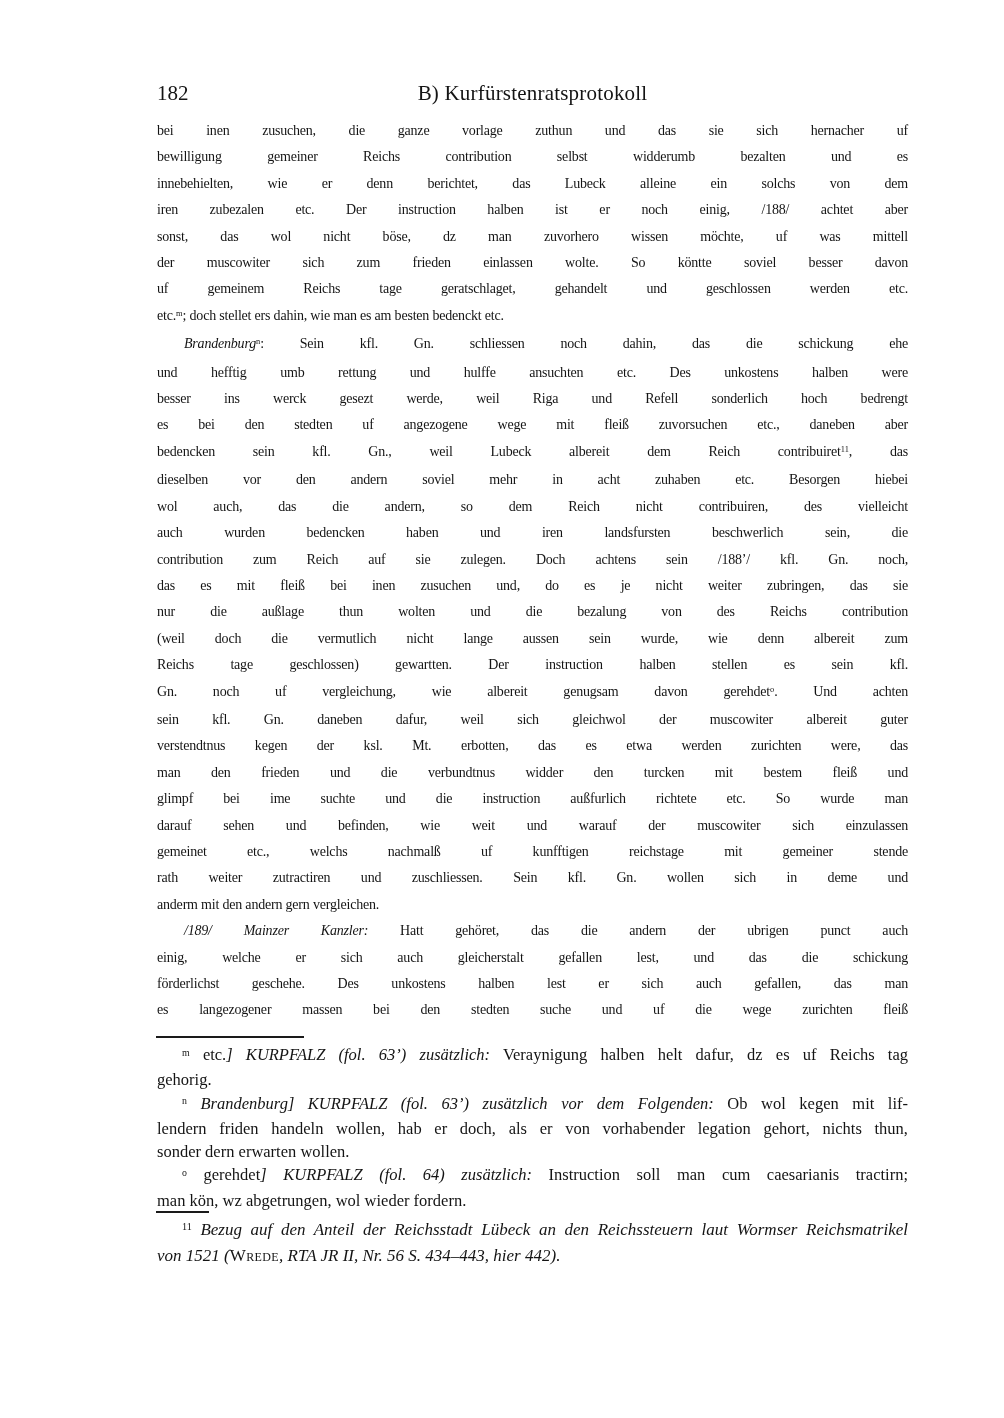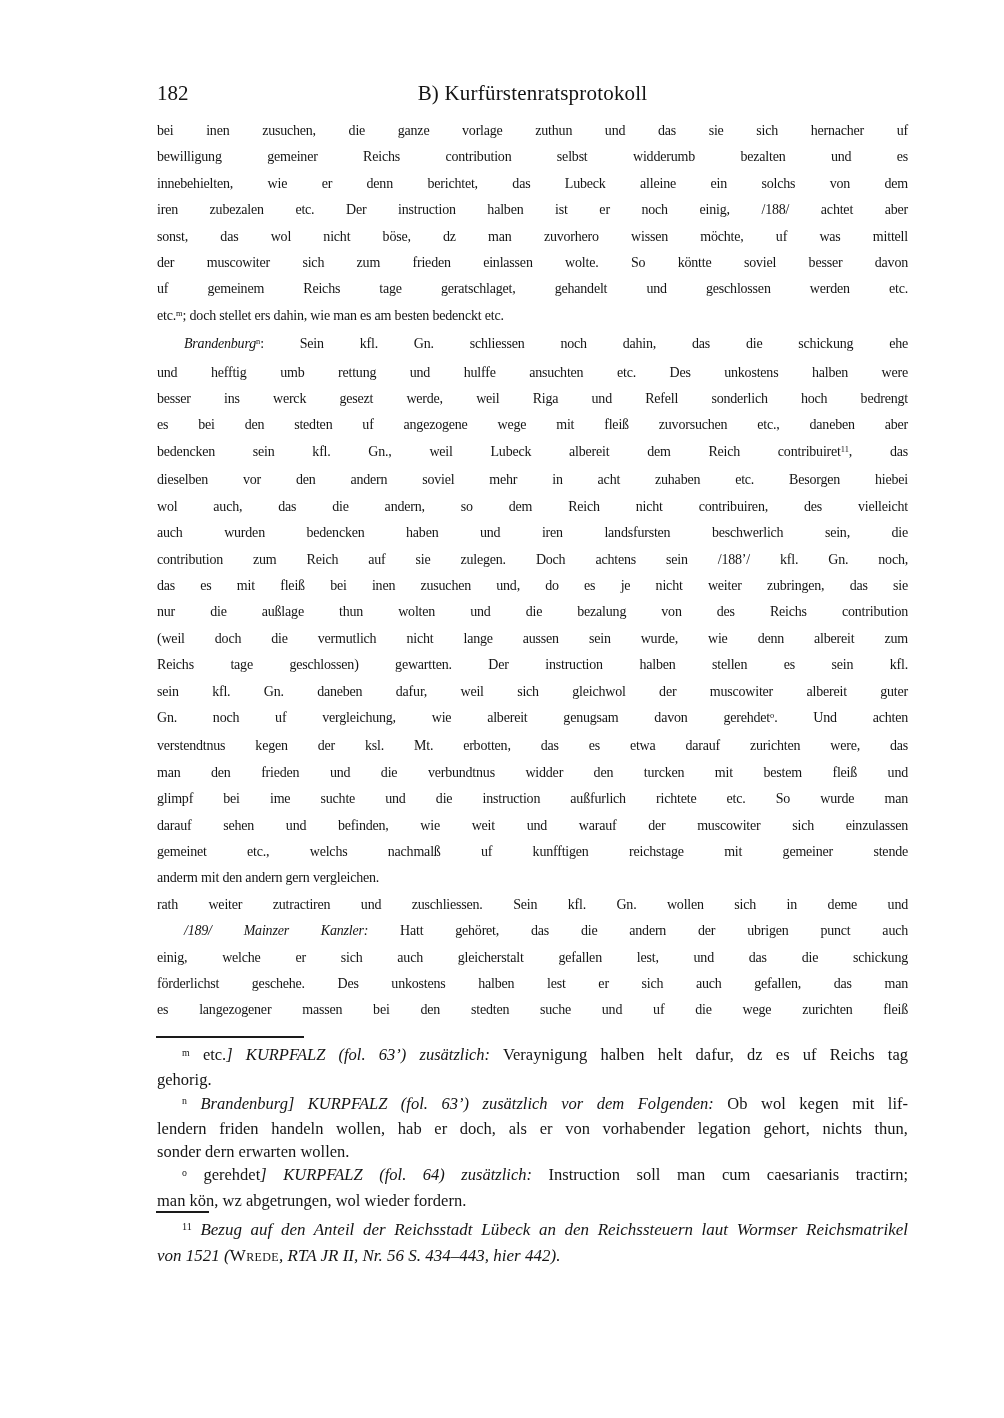--- a/index.html
+++ b/index.html
@@ -74,29 +74,29 @@
         <div class="tl just"><span class="seg-r">es bei den stedten uf angezogene wege mit fleiß zuvorsuchen etc., daneben aber</span></div>
         <div class="tl just"><span class="seg-r">bedencken sein kfl. Gn., weil Lubeck albereit dem Reich contribuiret</span><span class="seg-sup">11</span><span class="seg-r">, das</span></div>
         <div class="tl just"><span class="seg-r">dieselben vor den andern soviel mehr in acht zuhaben etc. Besorgen hiebei</span></div>
         <div class="tl just"><span class="seg-r">wol auch, das die andern, so dem Reich nicht contribuiren, des vielleicht</span></div>
         <div class="tl just"><span class="seg-r">auch wurden bedencken haben und iren landsfursten beschwerlich sein, die</span></div>
         <div class="tl just"><span class="seg-r">contribution zum Reich auf sie zulegen. Doch achtens sein /188’/ kfl. Gn. noch,</span></div>
         <div class="tl just"><span class="seg-r">das es mit fleiß bei inen zusuchen und, do es je nicht weiter zubringen, das sie</span></div>
         <div class="tl just"><span class="seg-r">nur die außlage thun wolten und die bezalung von des Reichs contribution</span></div>
         <div class="tl just"><span class="seg-r">(weil doch die vermutlich nicht lange aussen sein wurde, wie denn albereit zum</span></div>
         <div class="tl just"><span class="seg-r">Reichs tage geschlossen) gewartten. Der instruction halben stellen es sein kfl.</span></div>
+        <div class="tl just"><span class="seg-r">Gn. noch uf vergleichung, wie albereit genugsam davon gerehdet</span><span class="seg-sup">o</span><span class="seg-r">. Und achten</span></div>
         <div class="tl just"><span class="seg-r">sein kfl. Gn. daneben dafur, weil sich gleichwol der muscowiter albereit guter</span></div>
-        <div class="tl just"><span class="seg-r">Gn. noch uf vergleichung, wie albereit genugsam davon gerehdet</span><span class="seg-sup">o</span><span class="seg-r">. Und achten</span></div>
-        <div class="tl just"><span class="seg-r">verstendtnus kegen der ksl. Mt. erbotten, das es etwa darauf zurichten were, das</span></div>
+        <div class="tl just"><span class="seg-r">verstendtnus kegen der ksl. Mt. erbotten, das es etwa werden zurichten were, das</span></div>
         <div class="tl just"><span class="seg-r">man den frieden und die verbundtnus widder den turcken mit bestem fleiß und</span></div>
         <div class="tl just"><span class="seg-r">glimpf bei ime suchte und die instruction außfurlich richtete etc. So wurde man</span></div>
         <div class="tl just"><span class="seg-r">darauf sehen und befinden, wie weit und warauf der muscowiter sich einzulassen</span></div>
         <div class="tl just"><span class="seg-r">gemeinet etc., welchs nachmalß uf kunfftigen reichstage mit gemeiner stende</span></div>
+        <div class="tl just"><span class="seg-r">rath weiter zutractiren und zuschliessen. Sein kfl. Gn. wollen sich in deme und</span></div>
         <div class="tl"><span class="seg-r">anderm mit den andern gern vergleichen.</span></div>
-        <div class="tl just"><span class="seg-r">rath weiter zutractiren und zuschliessen. Sein kfl. Gn. wollen sich in deme und</span></div>
       </div>
     <div>
         <div class="tl just ind"><span class="seg-i">/189/ Mainzer Kanzler:</span><span class="seg-r"> Hatt gehöret, das die andern der ubrigen punct auch</span></div>
         <div class="tl just"><span class="seg-r">einig, welche er sich auch gleicherstalt gefallen lest, und das die schickung</span></div>
         <div class="tl just"><span class="seg-r">förderlichst geschehe. Des unkostens halben lest er sich auch gefallen, das man</span></div>
         <div class="tl just"><span class="seg-r">es langezogener massen bei den stedten suche und uf die wege zurichten fleiß</span></div>
       </div>
   </div>
 
   <div class="rule rule1"></div>

